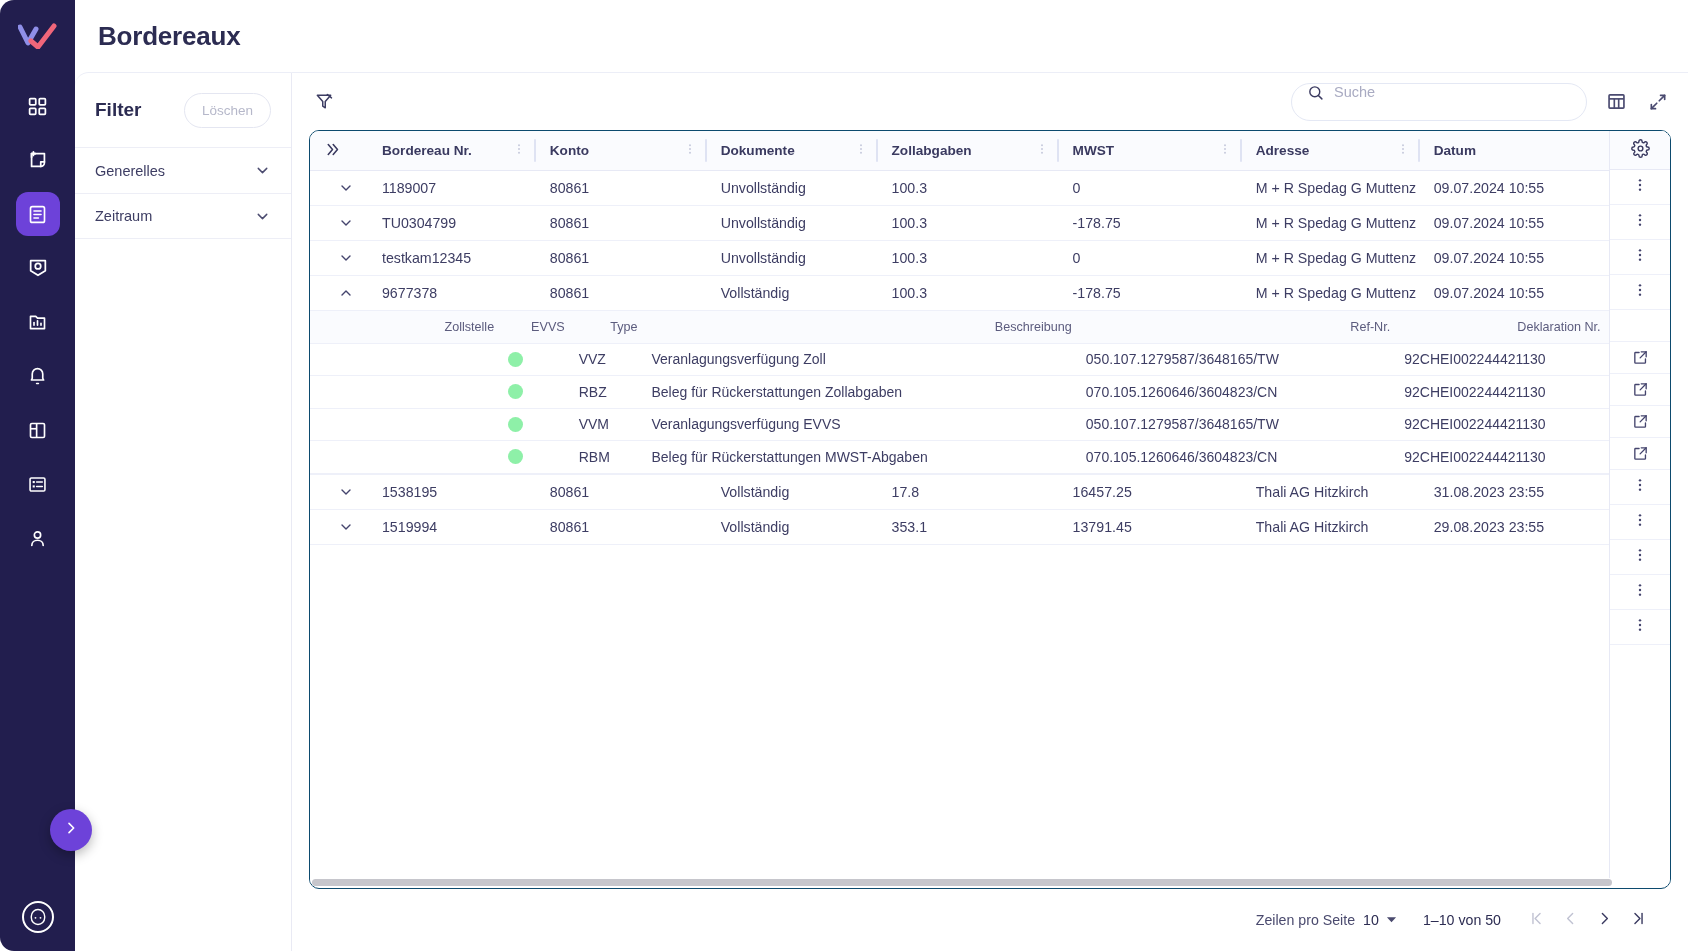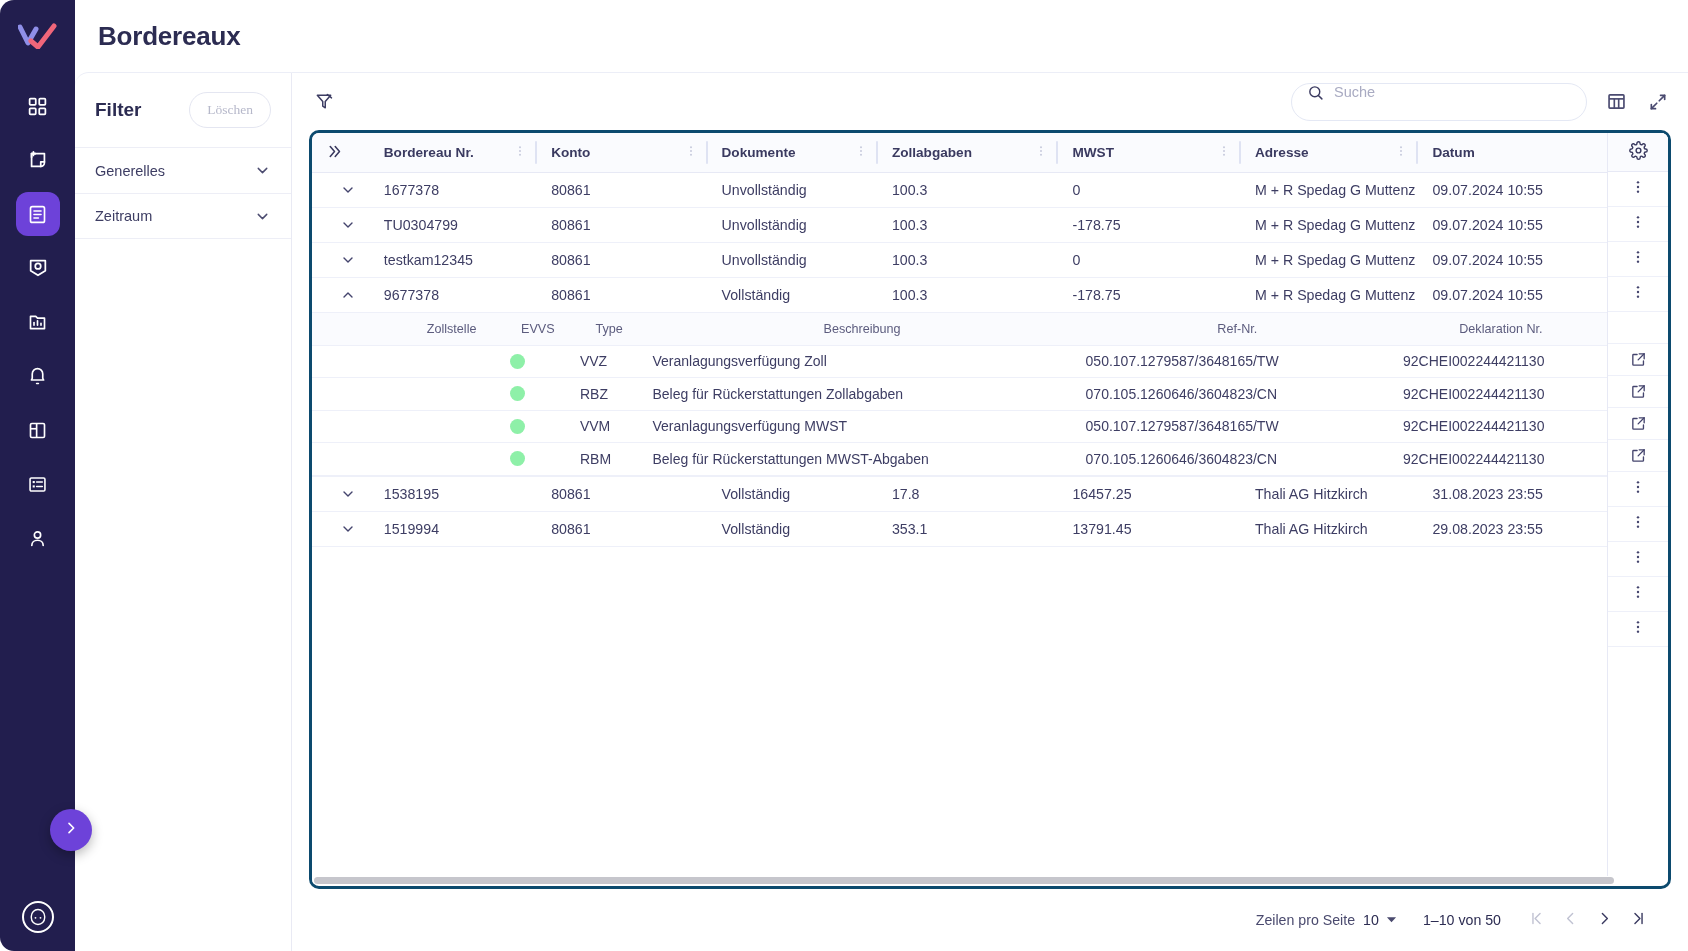--- a/index.html
+++ b/index.html
@@ -58,21 +58,21 @@
     border-right: 1px solid #e9eaf4;
     border-top: 1px solid #eceef7;
     border-radius: 14px 0 0 0;
   }
   .filter-head { height: 74px; display: flex; align-items: center;
                  justify-content: space-between; padding: 0 20px; gap: 28px; }
   .filter-title { font-size: 19px; font-weight: 600; color: #2c2c52; }
   .clear-btn {
     border: 1px solid #e4e6f1; background: #fff; color: #b6b8ca;
     font-size: 13.5px; border-radius: 19px; padding: 9px 17px;
-    cursor: pointer; font-family: Liberation Serif, serif;
+    cursor: pointer; font-family: Liberation Sans, sans-serif;
   }
   .filter-sec {
     height: 46px; display: flex; align-items: center; justify-content: space-between;
     padding: 0 20px; border-top: 1px solid #edeef6; cursor: pointer;
     font-size: 14.5px; color: #3d3d63;
   }
   .filter-sec:last-of-type { border-bottom: 1px solid #edeef6; }
   .chev { color: #4c4c70; display:flex; }
 
   
@@ -89,21 +89,21 @@
   }
   .search-box input {
     border: none; outline: none; font-size: 14.5px; color: #3d3d63;
     font-family: inherit; background: transparent; width: 100%;
   }
   .search-box input::placeholder { color: #a9abc2; }
   .tb-icon { width: 26px; height: 26px; display:flex; align-items:center;
              justify-content:center; color:#4a4a70; cursor:pointer; }
 
   .grid-wrap {
-    flex: 1; min-height: 0; border: 3px solid #0c4a6e; border-radius: 10px;
+    flex: 1; min-height: 0; border: 1px solid #0c4a6e; border-radius: 10px;
     background: #fff; display: flex; flex-direction: column; overflow: hidden;
     position: relative;
   }
   .grid-scroll { flex: 1; overflow: hidden; position: relative; }
 
   table.grid { border-collapse: collapse; width: 100%; table-layout: fixed; }
   table.grid th, table.grid td { text-align: left; }
 
   thead.ghead th {
     background: #fafbfe; height: 39px;
@@ -140,21 +140,21 @@
                border-bottom: 1px solid #eef0f9; pointer-events:auto; cursor:pointer;
                color:#44446d; }
   .gear-cell.tall { height: 32px; }
 
   
   .subwrap { background: #fff; padding: 0; }
   table.subgrid { border-collapse: collapse; width: 100%; table-layout: fixed; }
   table.subgrid thead th {
     background: #fafbfe; height: 32px; font-size: 12.6px; font-weight: 400;
     color: #5c5c7e; border-bottom: 1px solid #eef0f9; padding-left: 14px;
-    text-align: center; white-space: nowrap;
+    text-align: right; white-space: nowrap;
   }
   table.subgrid tbody td {
     height: 32.5px; font-size: 14px; color: #3d3d63;
     border-bottom: 1px solid #eef0f9; padding-left: 14px; white-space: nowrap;
   }
   .dot { width: 15px; height: 15px; border-radius: 50%; background: #8ef0a8; display:block; }
   .ext-link { color:#44446d; display:flex; align-items:center; justify-content:center; cursor:pointer; }
 
   .hscroll-track {
     height: 8px; background: #fff; position: relative; flex: none;
@@ -478,21 +478,21 @@
               <tbody class="gbody">
 
                 <tr class="datarow">
                   <td>
                     <div class="expander">
                       <svg width="16" height="16" viewBox="0 0 24 24" fill="none" stroke="currentColor" stroke-width="2.1" stroke-linecap="round" stroke-linejoin="round">
                           <polyline points="6 9 12 15 18 9"></polyline>
                         </svg>
                     </div>
                   </td>
-                  <td>1677378</td>
+                  <td>1189007</td>
                   <td>80861</td>
                   <td>Unvollständig</td>
                   <td>100.3</td>
                   <td>0</td>
                   <td>M + R Spedag G Muttenz</td>
                   <td>09.07.2024 10:55</td>
                   <td></td>
                 </tr>
 
                 <tr class="datarow">
@@ -600,21 +600,21 @@
                             <td>92CHEI002244421130</td>
                             <td style="text-align:right;padding-right:12px;">-126.05</td>
                           </tr>
                           <tr>
                             <td></td>
                             <td></td>
                             <td>
                                 <span class="dot"></span>
                               </td>
                             <td>VVM</td>
-                            <td>Veranlagungsverfügung MWST</td>
+                            <td>Veranlagungsverfügung EVVS</td>
                             <td>050.107.1279587/3648165/TW</td>
                             <td>92CHEI002244421130</td>
                             <td style="text-align:right;padding-right:12px;">46.1</td>
                           </tr>
                           <tr>
                             <td></td>
                             <td></td>
                             <td>
                                 <span class="dot"></span>
                               </td>

